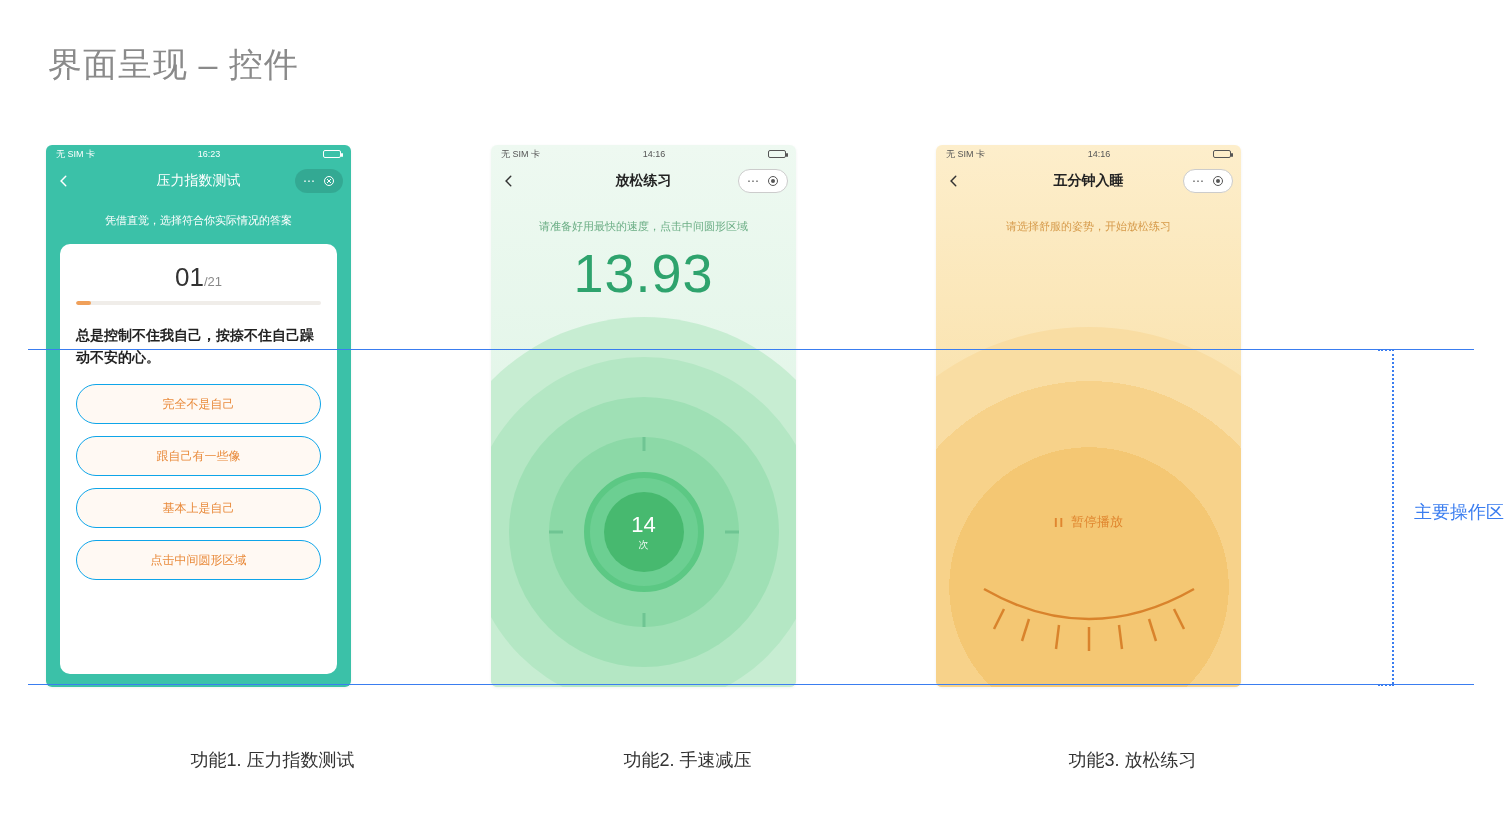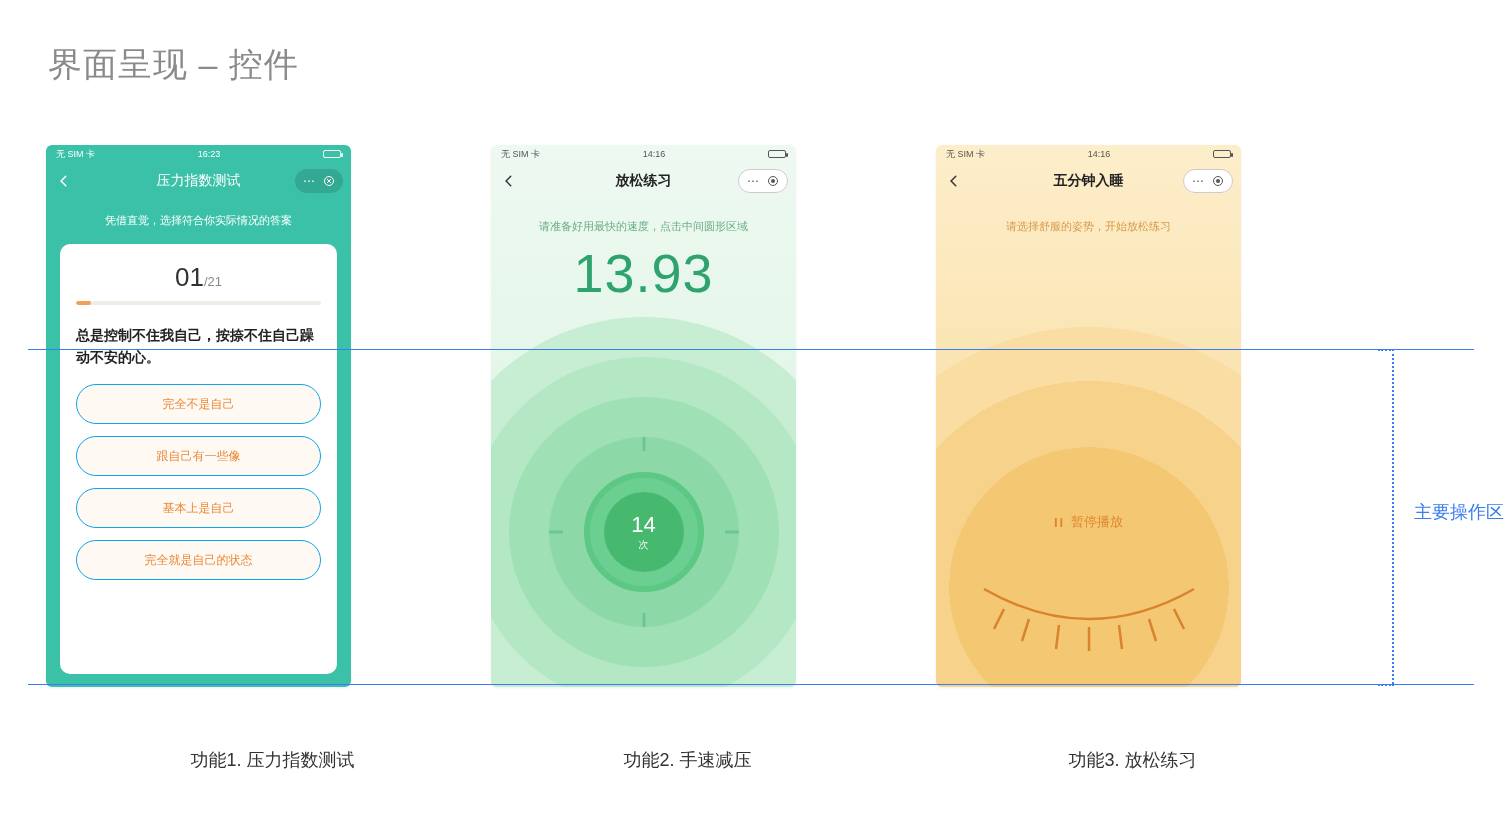--- a/index.html
+++ b/index.html
@@ -241,21 +241,21 @@
         <span>01</span><span class="total">/21</span>
       </div>
       <div class="progress-bar">
           <div class="progress-fill"></div>
         </div>
       <div class="question">总是控制不住我自己，按捺不住自己躁动不安的心。</div>
       <div class="options">
         <div class="option-btn">完全不是自己</div>
         <div class="option-btn">跟自己有一些像</div>
         <div class="option-btn">基本上是自己</div>
-        <div class="option-btn">完全就是自己的状态</div>
+        <div class="option-btn">点击中间圆形区域</div>
       </div>
     </div>
   </div>
 
   <div class="phone phone2">
     <div class="statusbar">
       <span>无 SIM 卡</span>
       <span>14:16</span>
       <span class="sb-right">
         <span class="battery"><span class="battery-fill"></span></span>

